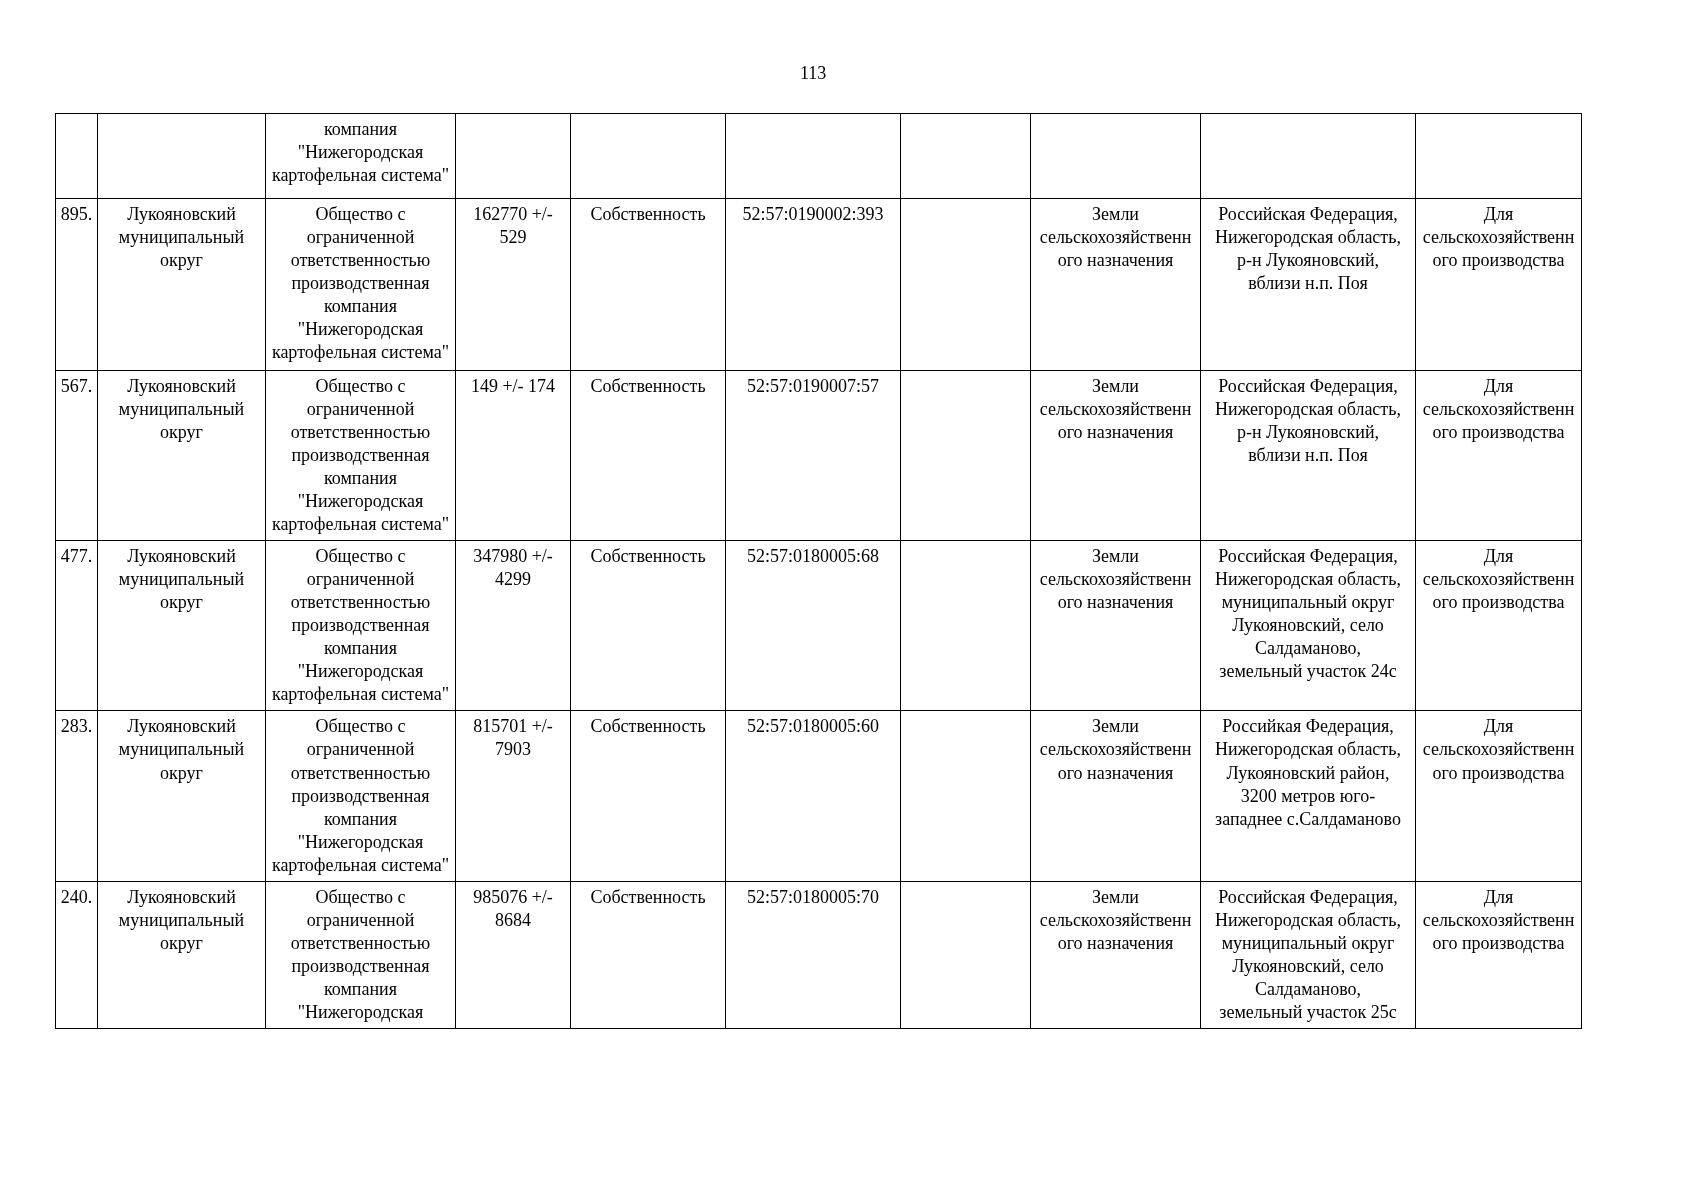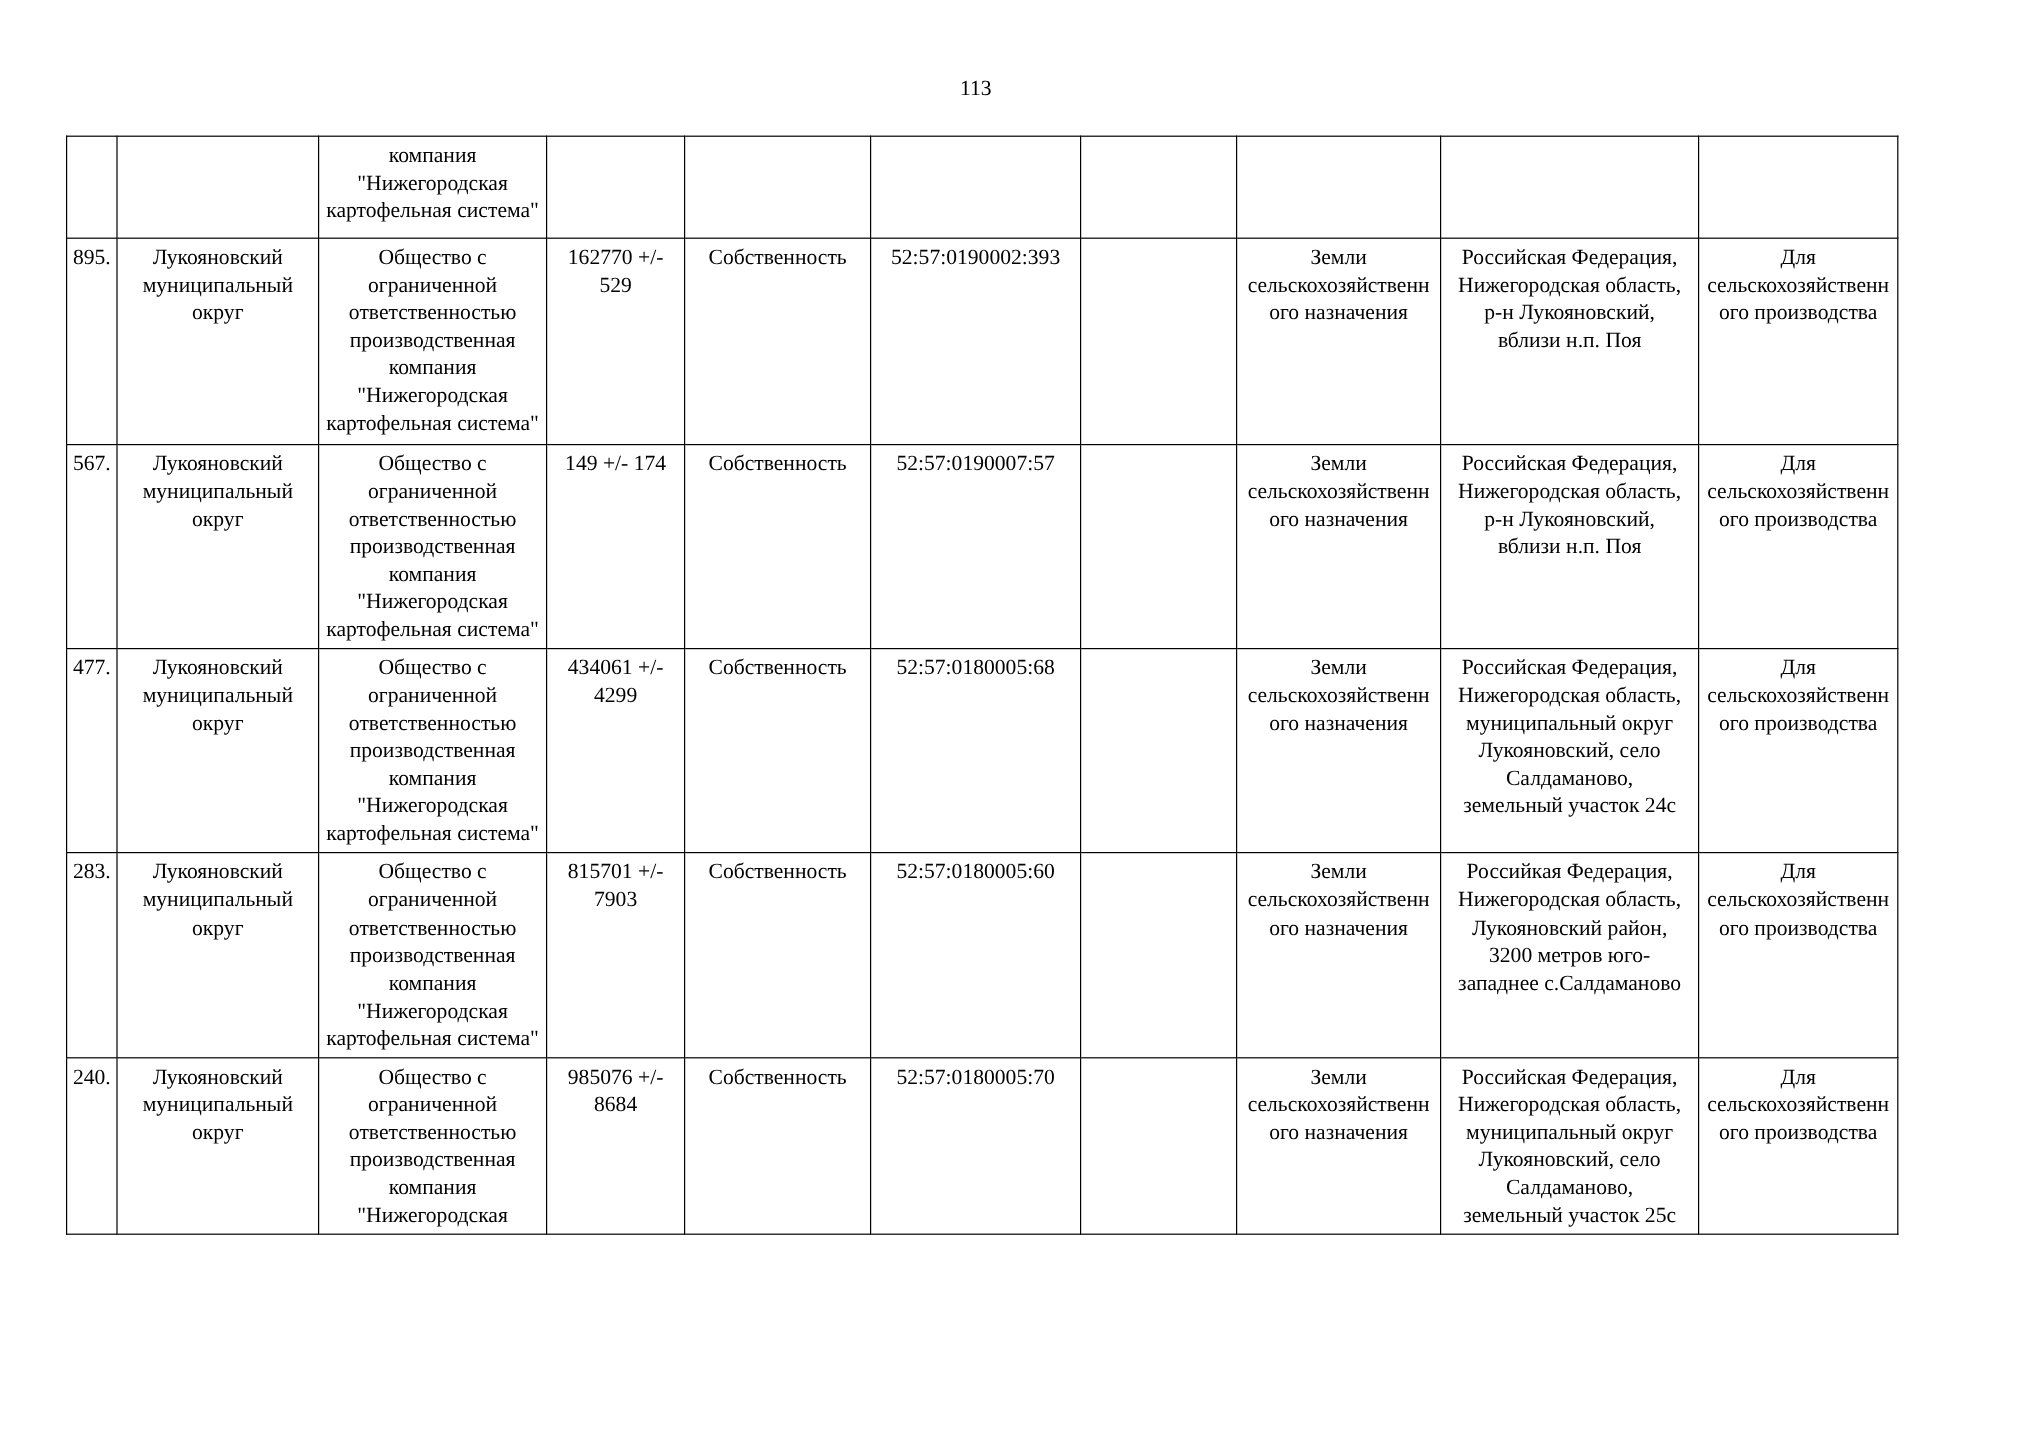--- a/index.html
+++ b/index.html
@@ -135,21 +135,21 @@
       <td>Лукояновский
 муниципальный
 округ</td>
       <td>Общество с
 ограниченной
 ответственностью
 производственная
 компания
 "Нижегородская
 картофельная система"</td>
-      <td>434061 +/-
+      <td>347980 +/-
 4299</td>
       <td>Собственность</td>
       <td>52:57:0180005:68</td>
       <td></td>
       <td>Земли
 сельскохозяйственн
 ого назначения</td>
       <td>Российская Федерация,
 Нижегородская область,
 муниципальный округ

